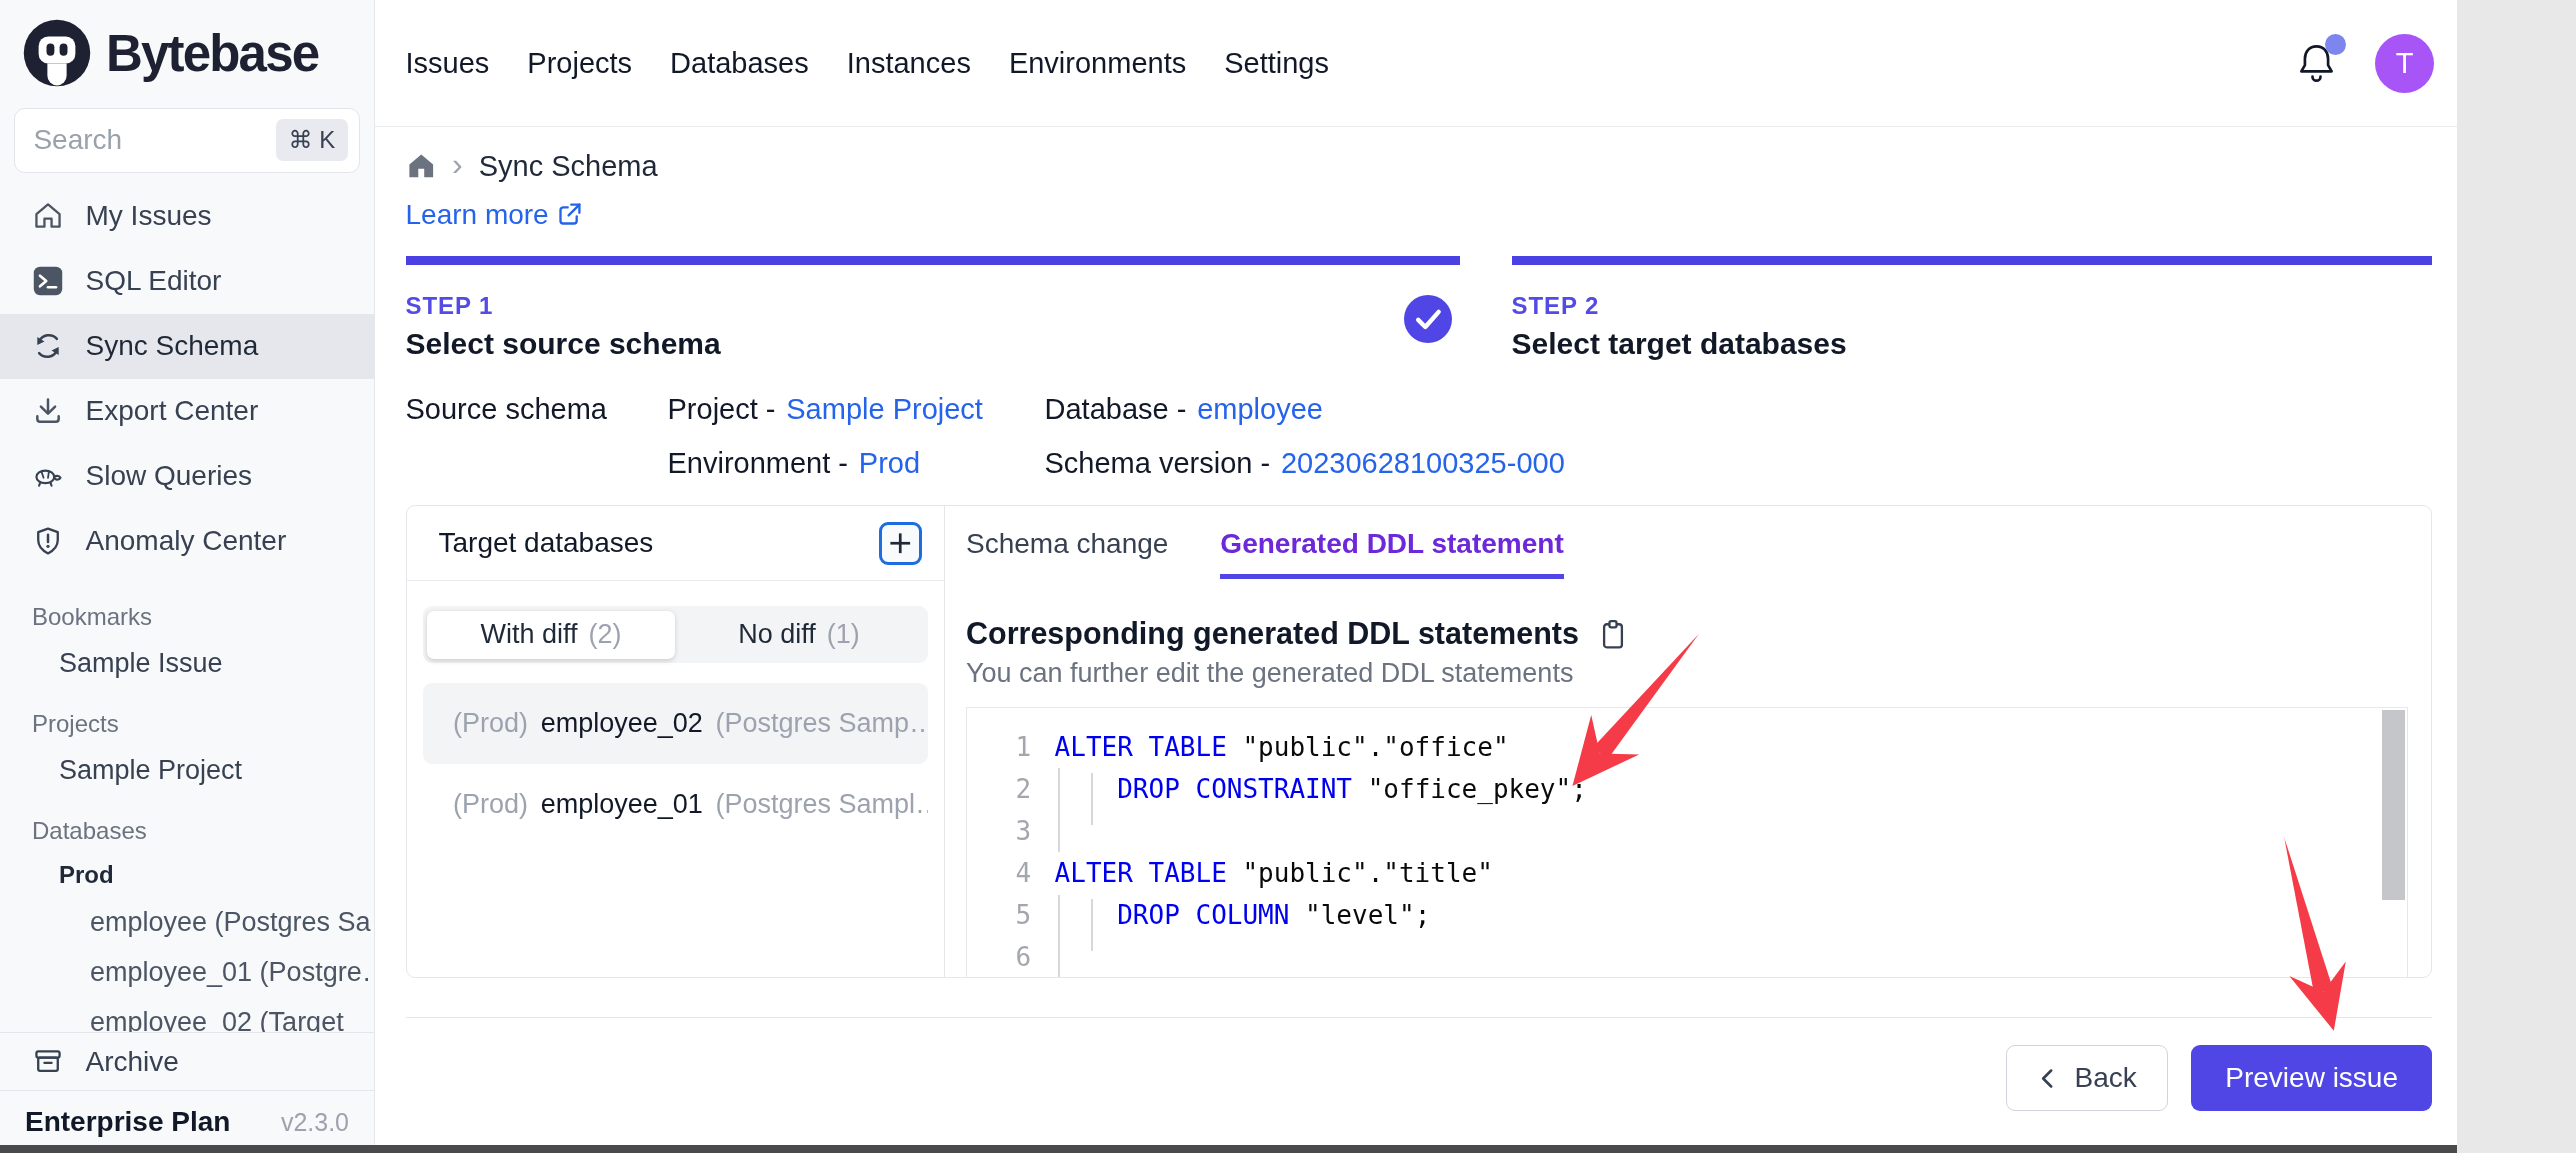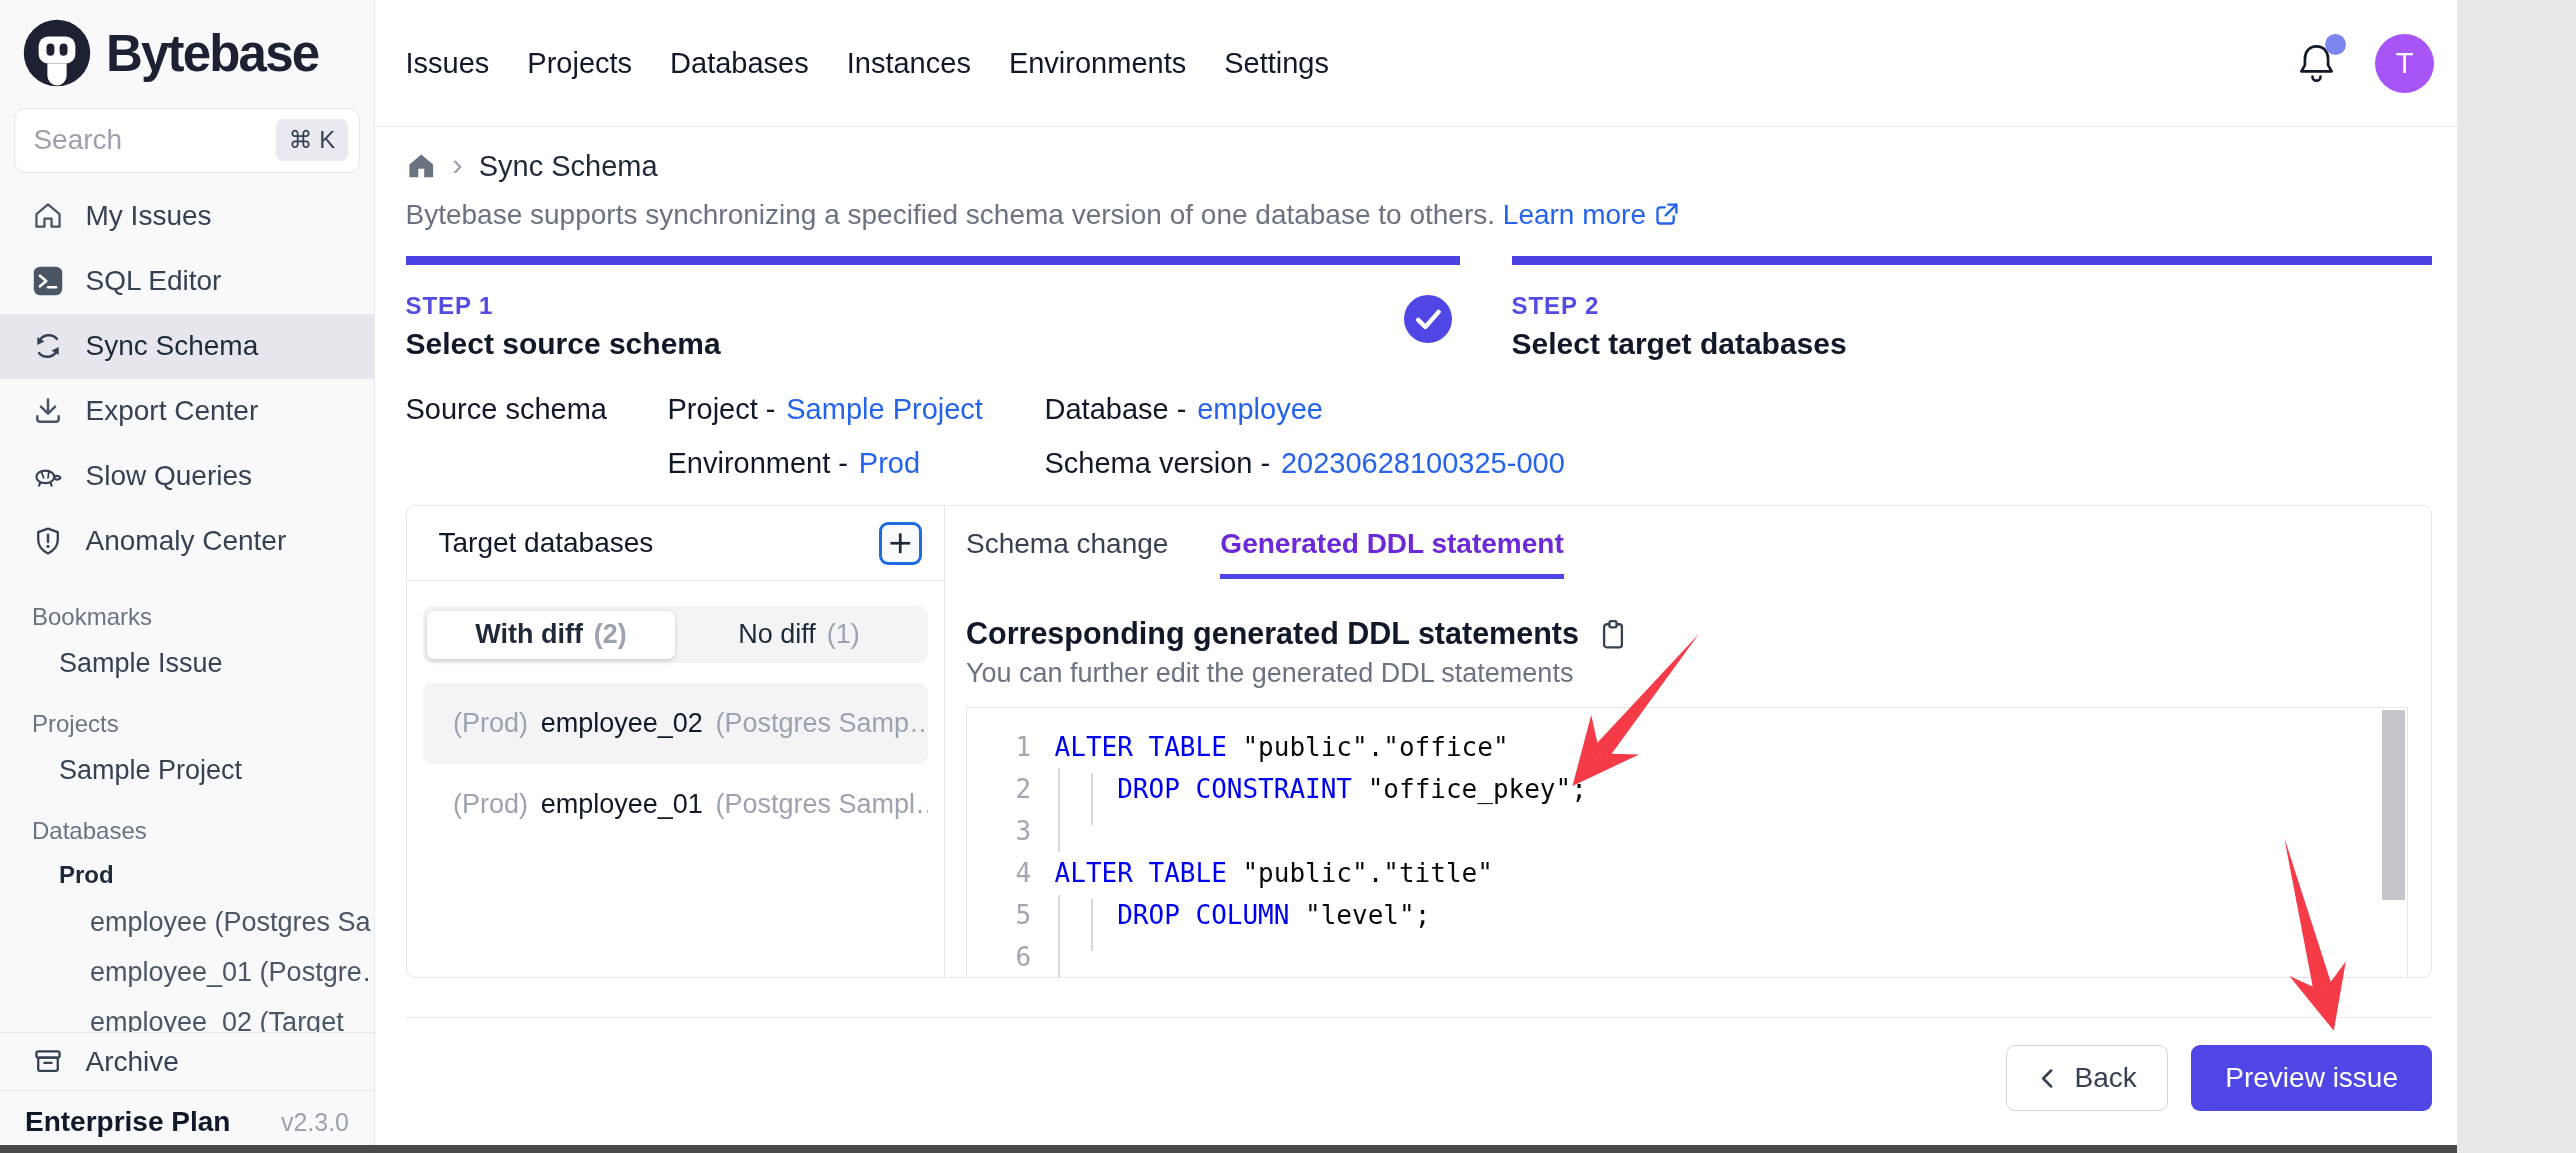--- a/index.html
+++ b/index.html
@@ -63,21 +63,21 @@
 
   .card{margin-top:25px;border:1.8px solid #e5e7eb;border-radius:9px;display:flex;height:473px;overflow:hidden;background:#fff}
   .left-panel{flex:0 0 538px;border-right:1.8px solid #e5e7eb;display:flex;flex-direction:column;min-width:0}
   .lp-header{height:75px;border-bottom:1.8px solid #e9ebef;display:flex;align-items:center;justify-content:space-between;padding:0 21.5px 0 32px;flex:0 0 auto}
   .lp-title{font-size:28px;color:#111827}
   .plus-btn{width:43px;height:43px;border:3.6px solid #1d6ce0;border-radius:9px;background:#f8fafc;display:flex;align-items:center;justify-content:center;cursor:pointer}
   .lp-body{padding:25px 16px 0}
   .seg-tabs{height:57px;background:#f3f4f6;border-radius:9px;padding:4.5px;display:flex}
   .seg{flex:1;display:flex;align-items:center;justify-content:center;gap:10.8px;font-size:27px;color:#1f2937;border-radius:7.2px;cursor:pointer}
   .seg .cnt{color:#9ca3af}
-  .seg.active{background:#fff;box-shadow:0 1.8px 5.4px rgba(0,0,0,.16);font-weight:700}
+  .seg.active{background:#fff;box-shadow:0 1.8px 5.4px rgba(0,0,0,.16);font-weight:400}
   .db-list{margin-top:20px;display:flex;flex-direction:column;}
   .db-row{height:81px;display:flex;align-items:center;gap:12.6px;padding:0 18px;border-radius:9px;font-size:27px;white-space:nowrap;overflow:hidden;cursor:pointer}
   .db-row.selected{background:#f3f4f6}
   .db-env{color:#9ca3af}
   .db-name{color:#111827;font-weight:500}
   .db-inst{color:#9ca3af}
 
   .right-panel{flex:1;padding:21.5px 23px 0 21.5px;min-width:0}
   .ddl-tabs{display:flex;gap:52px;font-size:28px}
   .ddl-tab{color:#374151;padding-bottom:14.4px;cursor:pointer}
@@ -242,21 +242,20 @@
 
       <div class="breadcrumb">
         <svg width="30.5" height="30.5" viewBox="0 0 36 36">
             <path d="M4 16 L18 4 L32 16 V31 H21.5 V21 H14.5 V31 H4 Z" fill="#6b7280"></path>
           </svg>
         <span class="bc-chev">›</span>
         <span class="bc-title">Sync Schema</span>
       </div>
 
       <div class="intro">
-        <span>Bytebase supports synchronizing a specified schema version of one database to others.</span>
         <span class="lnk">
           <span>Learn more</span>
           <svg width="27" height="27" viewBox="0 0 30 30">
               <path d="M13 7 H8 a3 3 0 0 0 -3 3 v12 a3 3 0 0 0 3 3 h12 a3 3 0 0 0 3 -3 v-5" stroke="#2563eb" stroke-width="2.6" fill="none" stroke-linecap="round"></path>
               <polyline points="17,4 26,4 26,13" stroke="#2563eb" stroke-width="2.6" fill="none" stroke-linecap="round" stroke-linejoin="round"></polyline>
               <line x1="26" y1="4" x2="14" y2="16" stroke="#2563eb" stroke-width="2.6" stroke-linecap="round"></line>
             </svg>
         </span>
       </div>
 

